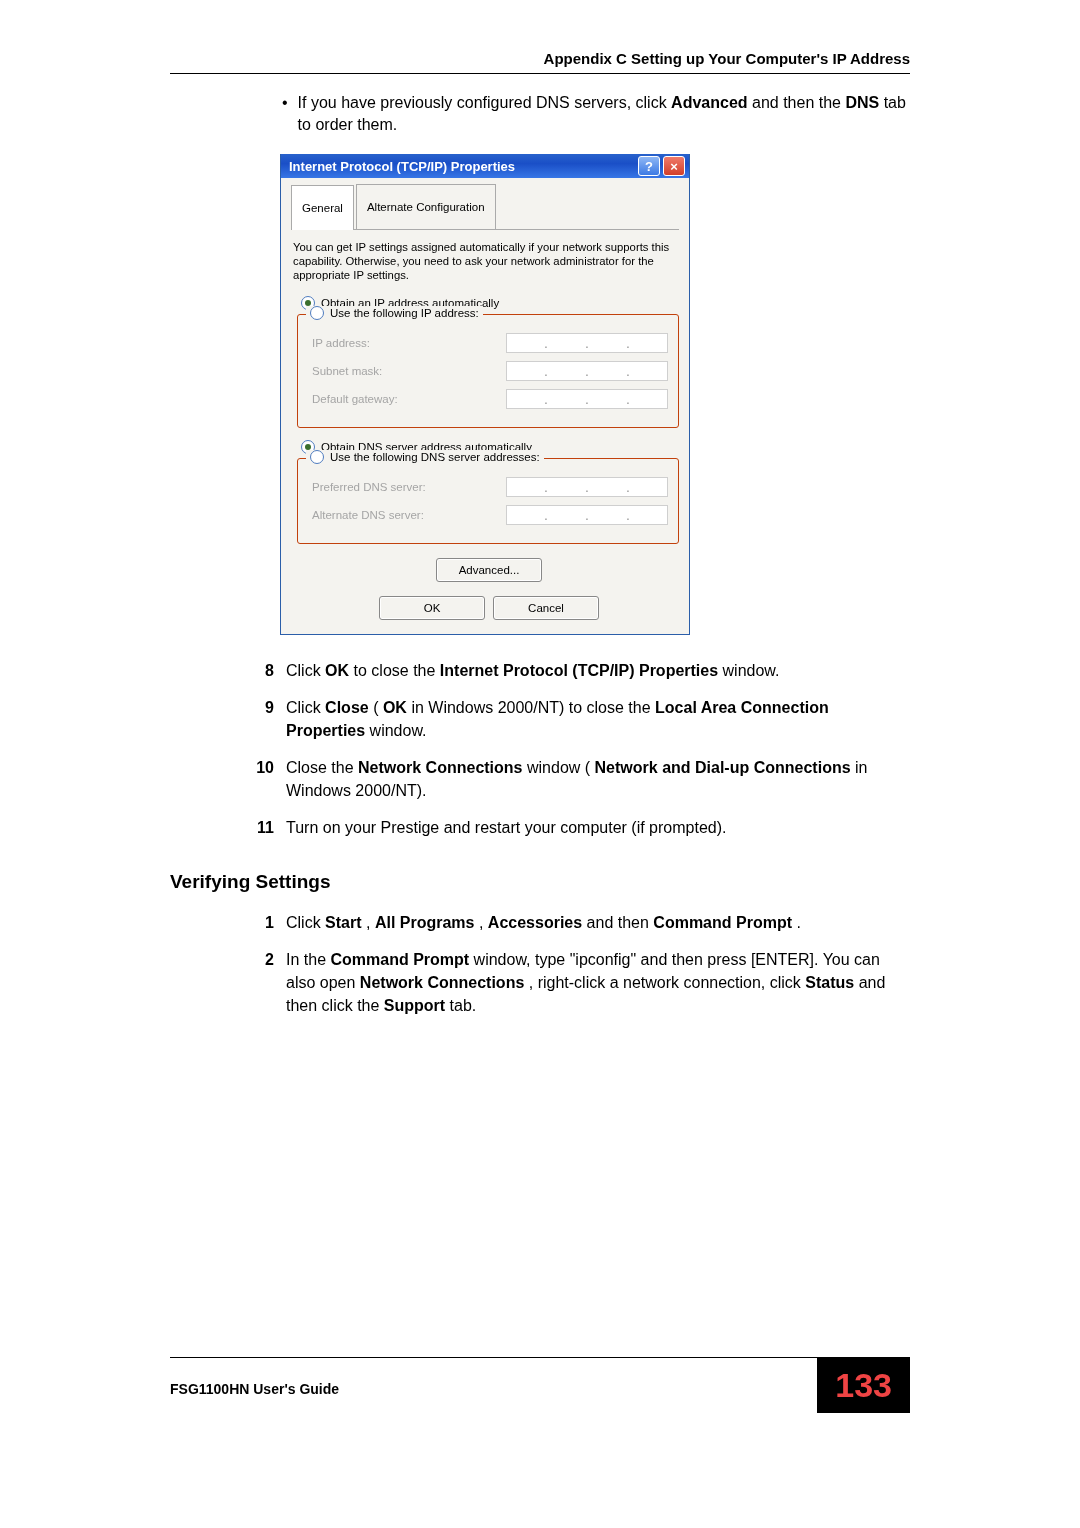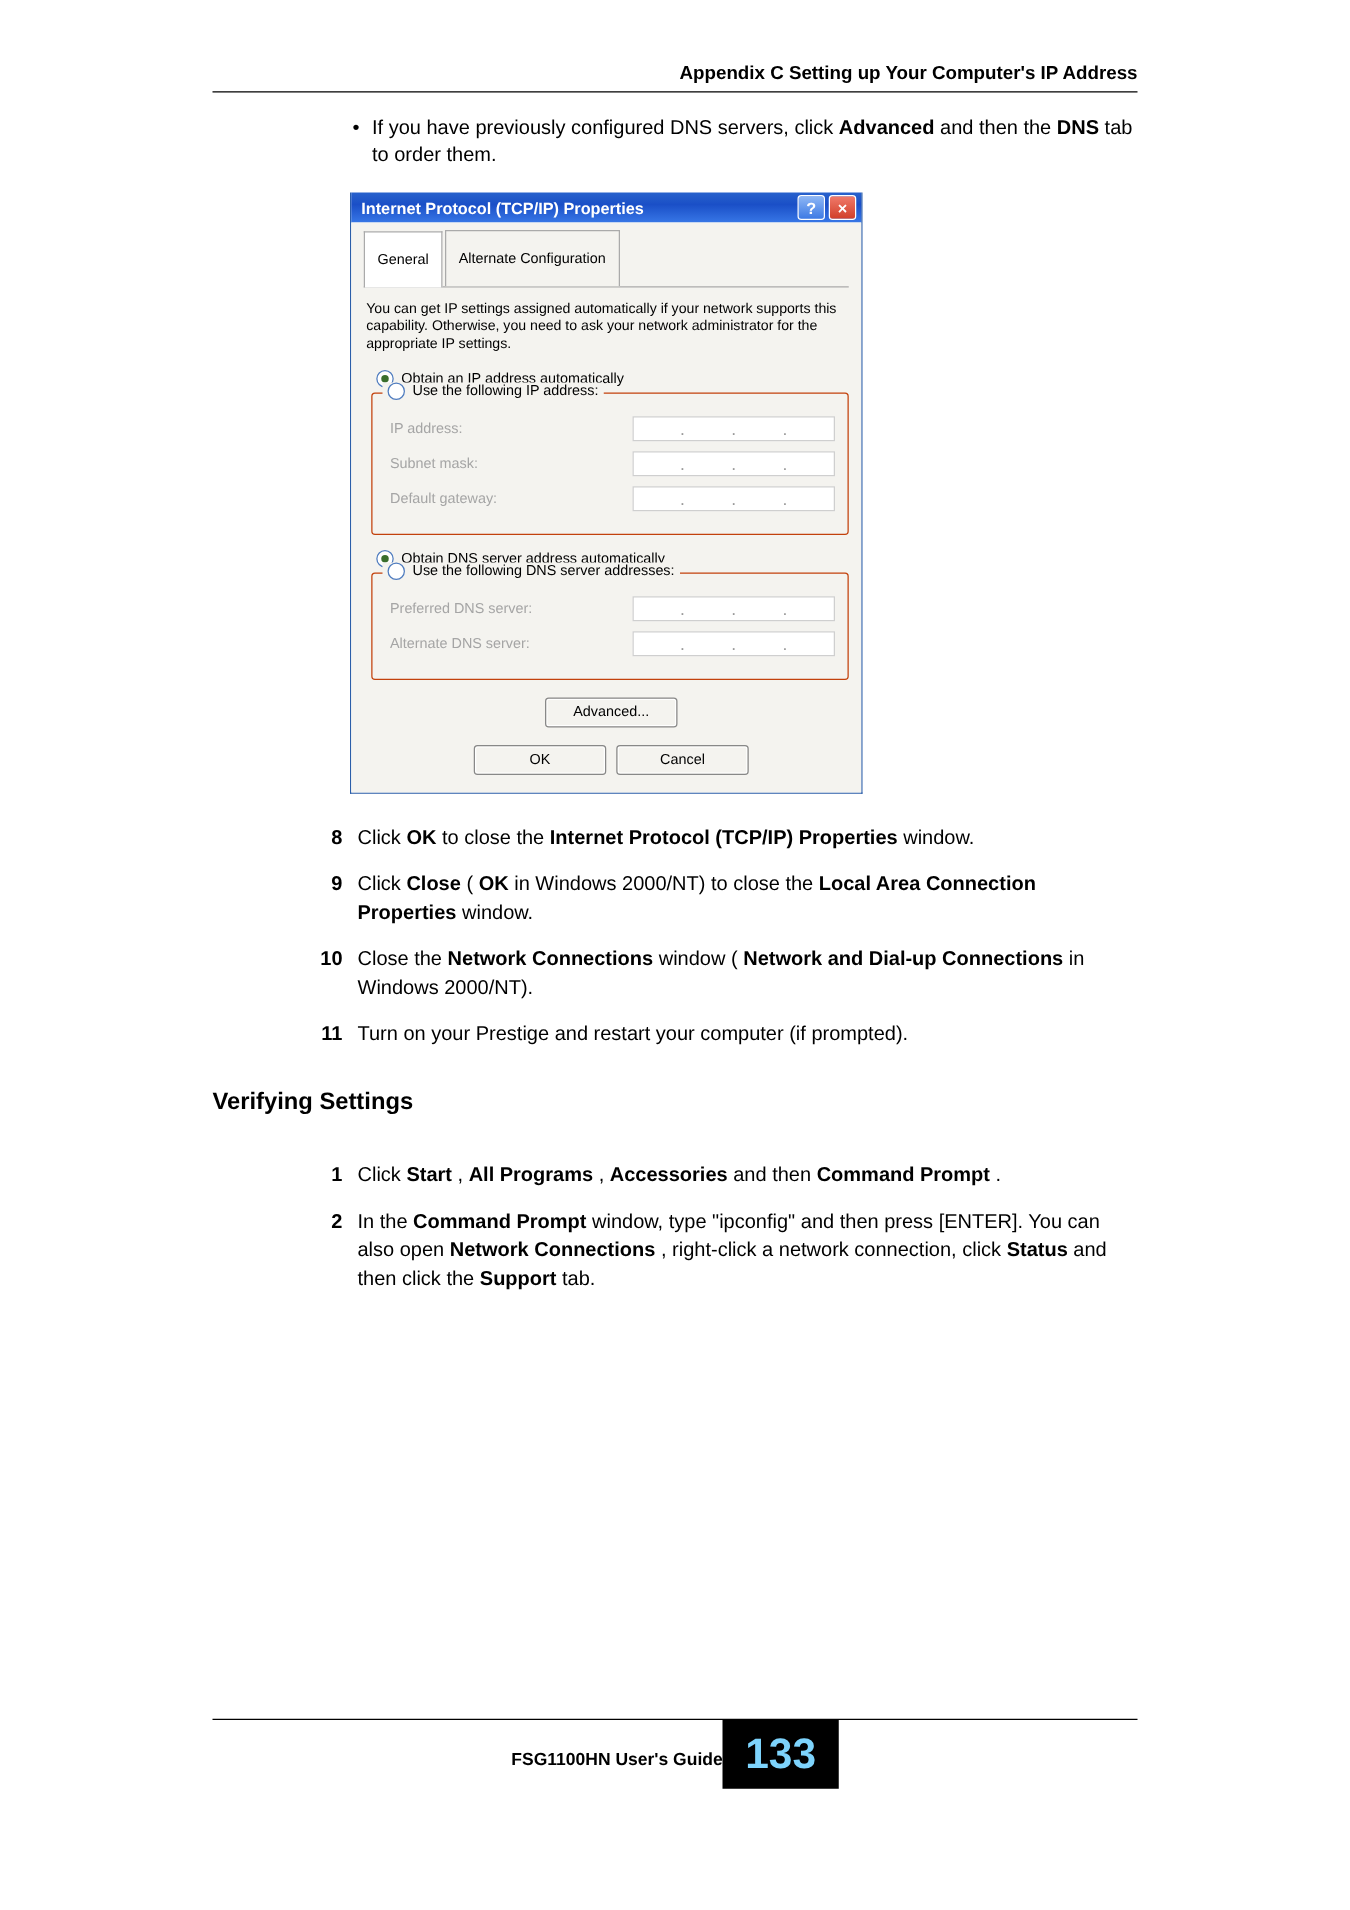--- a/index.html
+++ b/index.html
@@ -189,37 +189,37 @@
     margin: 10px 0 14px -28px;
   }
   .step .num {
     min-width: 22px;
     text-align: right;
     font-weight: bold;
   }
   .section-heading {
     font-weight: bold;
     font-size: 19px;
-    margin: 32px 0 36px 0;
+    margin: 32px 0 18px 0;
   }
   .footer-row {
     display: flex;
     align-items: center;
-    justify-content: center;
+    justify-content: space-between;
     border-top: 1px solid #000;
     margin-top: 340px;
     padding-top: 6px;
   }
   .footer-left {
     font-weight: bold;
     font-size: 14px;
   }
   .page-num {
     background: #000;
-    color: #7dd3fc;
+    color: #ef4444;
     font-weight: bold;
     font-size: 34px;
     padding: 8px 18px;
     margin-top: -6px;
   }
 </style>
 </head>
 <body>
 
 <div class="page">

